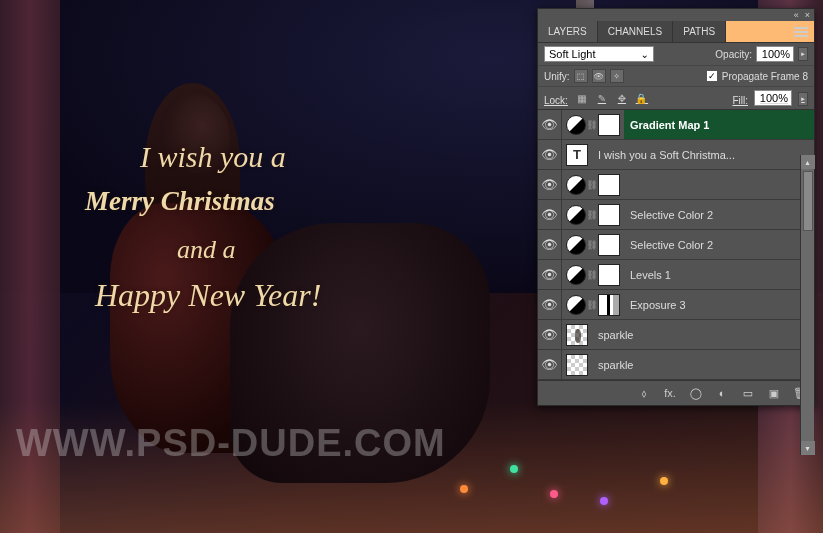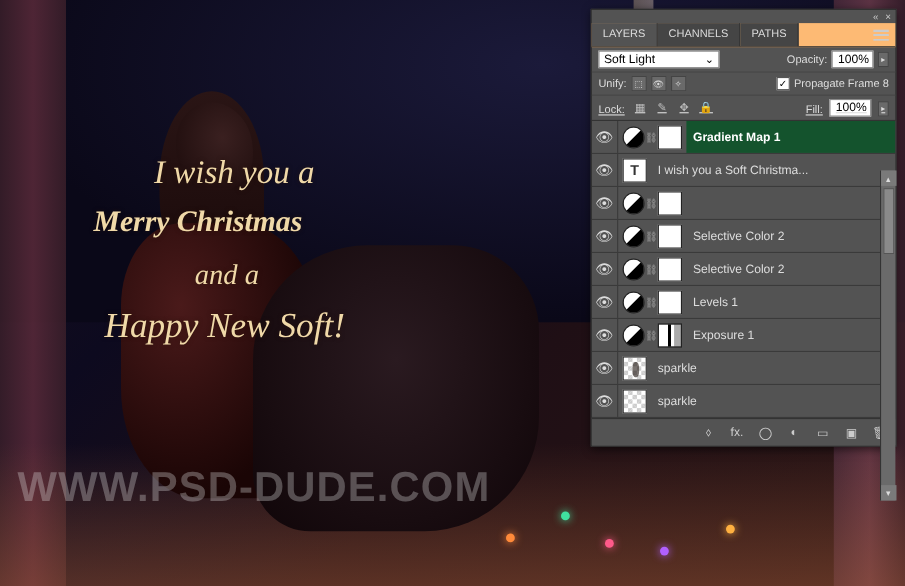--- a/index.html
+++ b/index.html
@@ -83,21 +83,21 @@
   <div class="lights-dot" style="bottom:40px;left:460px;background:#ff8a3a;box-shadow:0 0 8px #ff8a3a"></div>
   <div class="lights-dot" style="bottom:60px;left:510px;background:#40e0a0;box-shadow:0 0 8px #40e0a0"></div>
   <div class="lights-dot" style="bottom:35px;left:550px;background:#ff5a8a;box-shadow:0 0 8px #ff5a8a"></div>
   <div class="lights-dot" style="bottom:28px;left:600px;background:#b060ff;box-shadow:0 0 8px #b060ff"></div>
   <div class="lights-dot" style="bottom:48px;left:660px;background:#ffb040;box-shadow:0 0 8px #ffb040"></div>
 
   <div class="overlay-text">
     <div class="line1">I wish you a</div>
     <div class="line2">Merry Christmas</div>
     <div class="line3">and a</div>
-    <div class="line4">Happy New Soft!</div>
+    <div class="line4">Happy New Year!</div>
   </div>
 
   <div class="watermark">WWW.PSD-DUDE.COM</div>
 </div>
 
 <div class="panel">
   <div class="panel-top">
     <span>«</span>
     <span>×</span>
   </div>
@@ -200,21 +200,21 @@
         </div>
         <div class="layer-name-area">Levels 1</div>
       </div>
       <div class="layer">
         <div class="vis">👁</div>
         <div class="thumbs">
           <div class="thumb adj"></div>
           <div class="link">⛓</div>
           <div class="thumb mask mask-mix"></div>
         </div>
-        <div class="layer-name-area">Exposure 1</div>
+        <div class="layer-name-area">Exposure 3</div>
       </div>
       <div class="layer">
         <div class="vis">👁</div>
         <div class="thumbs">
           <div class="thumb checker sparkle"></div>
         </div>
         <div class="layer-name-area">sparkle</div>
       </div>
       <div class="layer">
         <div class="vis">👁</div>

